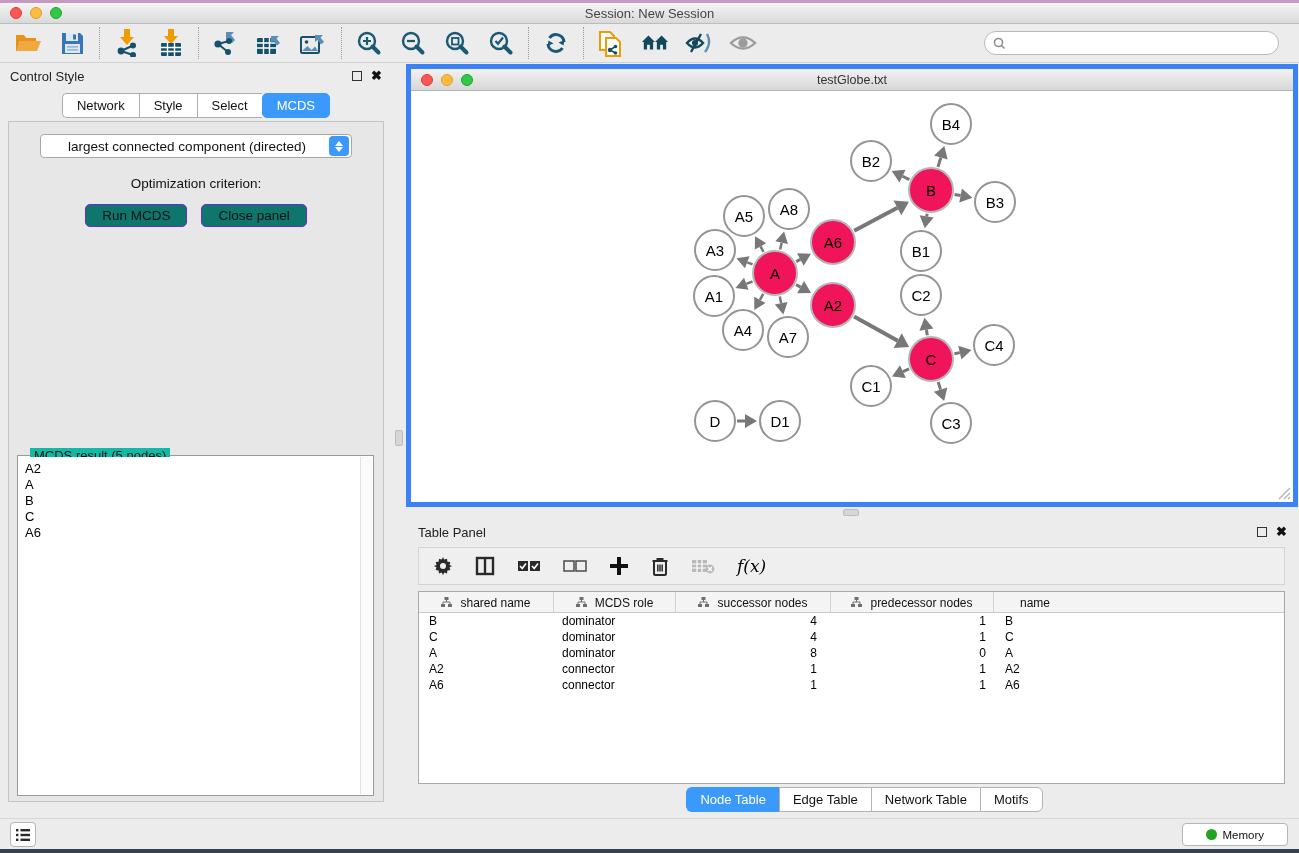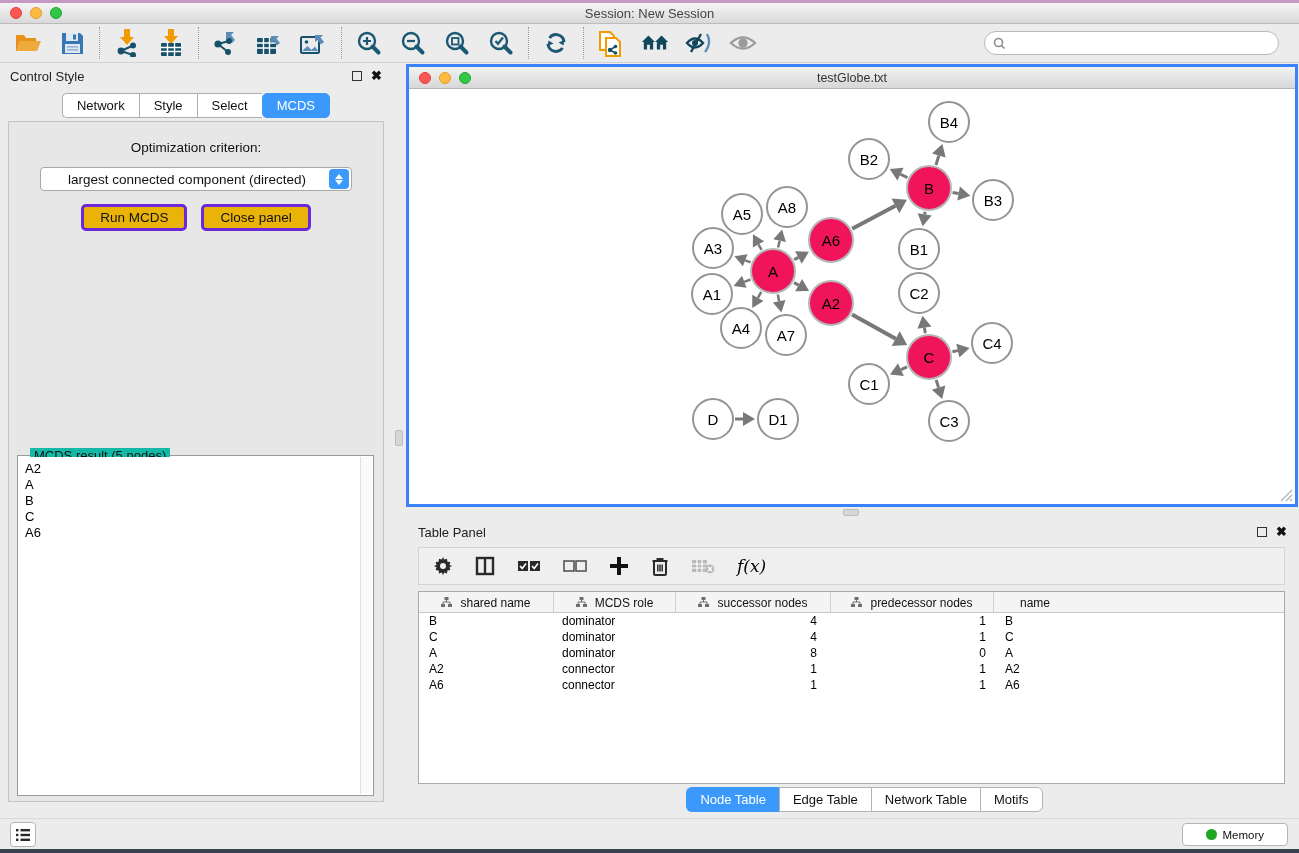--- a/index.html
+++ b/index.html
@@ -42,28 +42,28 @@
   #cp-body { position:absolute; left:8px; right:8px; top:58px; bottom:16px; background:#e7e7e7; border:1px solid #c3c3c3; }
   #opt-label { text-align:center; margin-top:18px; font-size:13.5px; color:#111; }
   #criterion-select { margin:12px auto 0; width:312px; height:24px; background:#fff; border:1px solid #a8a8a8;
     border-radius:4px; display:flex; align-items:center; cursor:pointer; position:relative; }
   #criterion-select .sel-text { flex:1; text-align:center; font-size:13.5px; color:#111; padding-left:4px; }
   #criterion-select .stepper { width:20px; height:20px; margin-right:2px; background:#3b99fc; border-radius:4px;
     display:flex; flex-direction:column; align-items:center; justify-content:center; gap:1px; }
   .chev { width:0; height:0; border-left:4px solid transparent; border-right:4px solid transparent; }
   .chev.up { border-bottom:5px solid #fff; } .chev.down { border-top:5px solid #fff; }
   #cp-buttons { display:flex; justify-content:center; gap:14px; margin-top:13px; }
-  .cp-btn { background:#eab308; border:3px solid #6d28d9; border-radius:5px; padding:3px 16px; font-size:13.5px; color:#111; cursor:pointer; font-family:"Liberation Sans",sans-serif; }
+  .cp-btn { background:#0f766e; border:1px solid #6d28d9; border-radius:5px; padding:3px 16px; font-size:13.5px; color:#111; cursor:pointer; font-family:"Liberation Sans",sans-serif; }
   #mcds-result { position:absolute; left:8px; right:9px; top:333px; bottom:5px; border:1px solid #9a9a9a; background:#fff; }
   #mcds-result legend-label { position:absolute; top:-8px; left:12px; background:#14b8a6; padding:0 4px; font-size:13px; color:#111; display:block; width:max-content; }
   #mcds-list { position:absolute; inset:1px 13px 1px 1px; background:#fff; padding:4px 6px; font-size:13px; line-height:16px; color:#000; }
   #mcds-scroll { position:absolute; top:1px; bottom:1px; right:1px; width:12px; background:#fafafa; border-left:1px solid #e0e0e0; }
 
   
-  #net-window { position:absolute; left:406px; top:64px; width:892px; height:443px; background:#fff; border:3px solid #3b82f6; }
+  #net-window { position:absolute; left:406px; top:64px; width:892px; height:443px; background:#fff; border:5px solid #3b82f6; }
   #net-titlebar { height:22px; background:linear-gradient(#f2f2f2,#d7d7d7); border-bottom:1px solid #b5b5b5; display:flex; align-items:center; position:relative; }
   #net-titlebar .title { position:absolute; left:0; right:0; text-align:center; font-size:12.5px; color:#333; }
   #net-canvas { position:absolute; left:0; top:22px; right:0; bottom:0; background:#fff; overflow:hidden; }
   #graph-edges { position:absolute; left:0; top:0; }
   .gnode { position:absolute; border-radius:50%; display:flex; align-items:center; justify-content:center;
     font-size:15px; color:#000; cursor:pointer; }
   .gnode.plain { background:#fff; border:2px solid #949494; }
   .gnode.mcds { background:#f0145a; border:2px solid #b6b6b6; }
   #resize-grip { position:absolute; right:2px; bottom:2px; }
 
@@ -282,28 +282,28 @@
       <span class="close-x">✖</span>
     </span>
   </div>
   <div id="cp-tabs">
       <div class="cp-tab">Network</div>
       <div class="cp-tab">Style</div>
       <div class="cp-tab">Select</div>
       <div class="cp-tab active">MCDS</div>
     </div>
   <div id="cp-body">
-    <div id="opt-label">Optimization criterion:</div>
     <div id="criterion-select">
       <span class="sel-text">largest connected component (directed)</span>
       <span class="stepper">
           <span class="chev up"></span>
           <span class="chev down"></span>
         </span>
     </div>
+    <div id="opt-label">Optimization criterion:</div>
     <div id="cp-buttons">
       <button class="cp-btn">Run MCDS</button>
       <button class="cp-btn">Close panel</button>
     </div>
     <div id="mcds-result">
       <legend-label>MCDS result (5 nodes)</legend-label>
       <div id="mcds-list">
           <div>A2</div>
           <div>A</div>
           <div>B</div>

